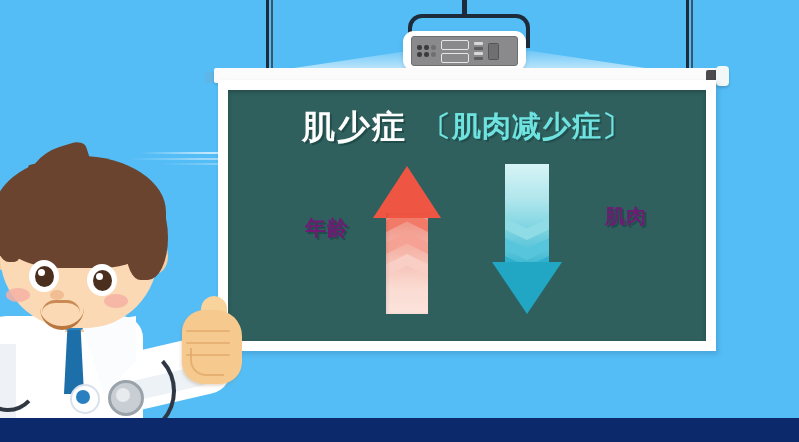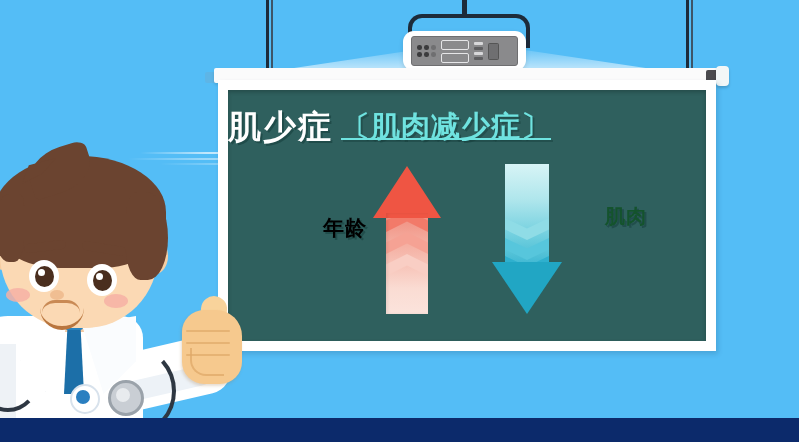--- a/index.html
+++ b/index.html
@@ -66,28 +66,28 @@
   .rail-knob{position:absolute;left:716px;top:66px;width:13px;height:20px;background:#F2F7F7;border-radius:4px;box-shadow:0 2px 3px rgba(0,0,0,.18);}
 
   .board-frame{position:absolute;left:218px;top:80px;width:498px;height:271px;
      background:#FFFFFF;box-shadow:2px 3px 5px rgba(20,60,90,.18);}
   .board{position:absolute;left:228px;top:90px;width:478px;height:251px;background:#2F605E;}
   .board-inner-shadow{position:absolute;left:228px;top:90px;width:478px;height:251px;
      box-shadow:inset 0 2px 4px rgba(0,0,0,.22);pointer-events:none;}
 
   
   .title-row{position:absolute;left:228px;top:104px;width:478px;height:46px;
-     display:flex;align-items:center;justify-content:flex-start;gap:8px;}
+     display:flex;align-items:center;justify-content:center;gap:15px;}
   .title-main{
      font-size:33px;font-weight:bold;color:#FFFFFF;letter-spacing:2px;
      text-shadow:2px 2px 0 rgba(20,60,58,.55);
      font-family:"DejaVu Sans","Liberation Sans",sans-serif;}
   .title-sub{
      font-size:29px;font-weight:bold;color:#6FE3E0;letter-spacing:1px;
-     text-shadow:2px 2px 0 rgba(20,60,58,.45);text-decoration:underline;}
+     text-shadow:2px 2px 0 rgba(20,60,58,.45);}
 
   
   .arrow-up{position:absolute;left:373px;top:166px;width:68px;height:148px;}
   .au-shaft{position:absolute;left:13px;top:47px;width:42px;height:101px;
      background:linear-gradient(to bottom,#F08D7E 0%,#F5B3A6 35%,#FADCD3 75%,#FBE3DC 100%);}
   .au-head{position:absolute;left:0;top:0;width:68px;height:52px;
      background:#EF5543;clip-path:polygon(50% 0%,100% 100%,0% 100%);}
   .au-chev{position:absolute;width:42px;height:22px;left:13px;}
   .au-c1{top:44px;background:#F27A69;clip-path:polygon(50% 0%,100% 48%,100% 100%,50% 52%,0% 100%,0% 48%);}
   .au-c2{top:66px;background:#F5A294;clip-path:polygon(50% 0%,100% 48%,100% 100%,50% 52%,0% 100%,0% 48%);}
@@ -99,25 +99,25 @@
   .ad-shaft{position:absolute;left:13px;top:0px;width:44px;height:102px;
      background:linear-gradient(to bottom,#D7F4F6 0%,#AFE6EC 35%,#6ECEDE 72%,#3DB7D2 100%);}
   .ad-head{position:absolute;left:0;top:98px;width:70px;height:52px;
      background:#21A6C4;clip-path:polygon(0% 0%,100% 0%,50% 100%);}
   .ad-chev{position:absolute;width:44px;height:22px;left:13px;}
   .ad-c1{top:54px;background:#8FDCE6;clip-path:polygon(0% 0%,50% 48%,100% 0%,100% 52%,50% 100%,0% 52%);}
   .ad-c2{top:74px;background:#57C6DC;clip-path:polygon(0% 0%,50% 48%,100% 0%,100% 52%,50% 100%,0% 52%);}
   .ad-c3{top:92px;background:#2FB0CE;clip-path:polygon(0% 0%,50% 48%,100% 0%,100% 52%,50% 100%,0% 52%);}
 
   
-  .label-left{position:absolute;left:305px;top:214px;width:80px;text-align:center;
-     font-size:21px;font-weight:bold;color:#000000;letter-spacing:1px;
+  .label-left{position:absolute;left:305px;top:214px;width:80px;text-align:left;
+     font-size:21px;font-weight:bold;color:#701a75;letter-spacing:1px;
      text-shadow:2px 2px 0 rgba(20,60,58,.5);}
   .label-right{position:absolute;left:566px;top:203px;width:120px;text-align:center;
-     font-size:20px;font-weight:bold;color:#14532d;line-height:1.35;letter-spacing:1px;
+     font-size:20px;font-weight:bold;color:#701a75;line-height:1.35;letter-spacing:1px;
      text-shadow:2px 2px 0 rgba(20,60,58,.5);}
 
   
   .doctor{position:absolute;left:-14px;top:148px;width:265px;height:272px;}
 
   .coat{position:absolute;left:-18px;top:168px;width:175px;height:110px;background:#FFFFFF;
      border-top-left-radius:40px;border-top-right-radius:22px;}
   .coat-shade{position:absolute;left:-18px;top:196px;width:48px;height:82px;background:#EEF2F6;
      border-top-left-radius:28px;}
   .collar-l{position:absolute;left:34px;top:170px;width:46px;height:74px;background:#FFFFFF;

